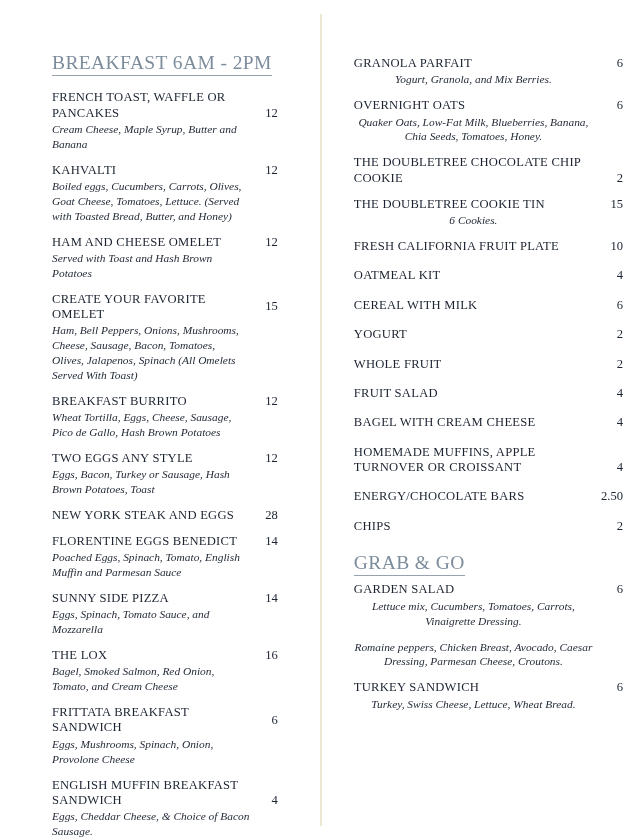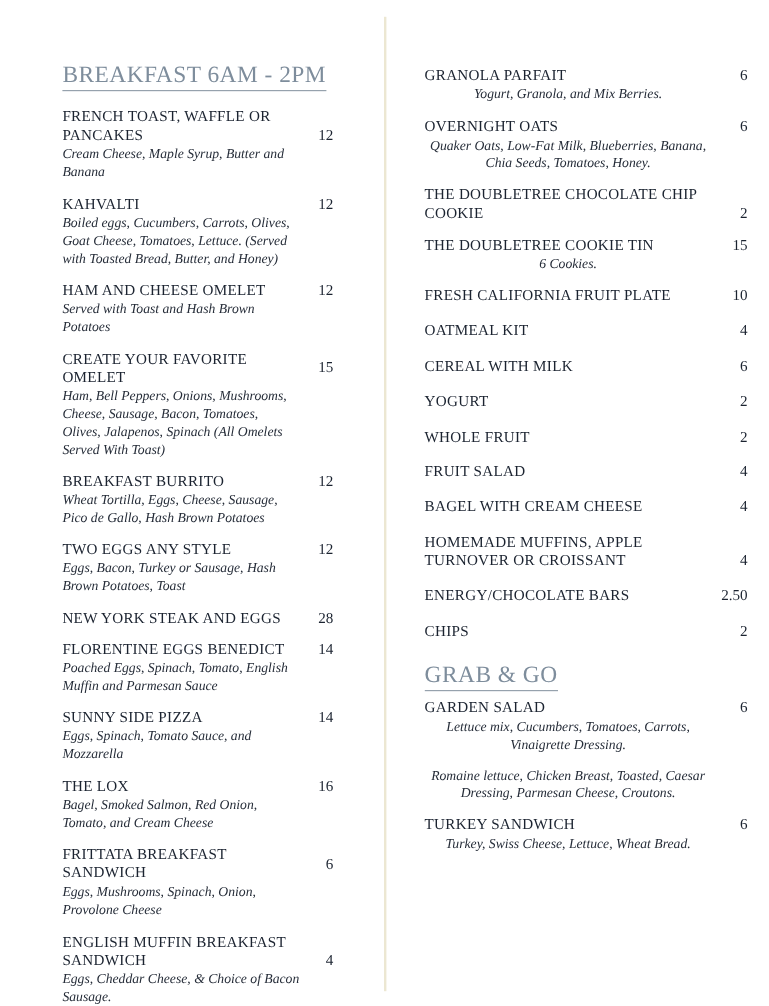--- a/index.html
+++ b/index.html
@@ -318,21 +318,21 @@
       <div class="section-head grabgo">GRAB &amp; GO</div>
       <div id="grabgo-items">
           <div class="item">
             <div class="item-row">
               <div class="item-name">GARDEN SALAD</div>
               <div class="item-price">6</div>
             </div>
             <div class="item-desc">Lettuce mix, Cucumbers, Tomatoes, Carrots, Vinaigrette Dressing.</div>
           </div>
           <div class="item">
-            <div class="item-desc">Romaine lettuce, Chicken Breast, Toasted, Caesar Dressing, Parmesan Cheese, Croutons.</div>
+            <div class="item-desc">Romaine peppers, Chicken Breast, Avocado, Caesar Dressing, Parmesan Cheese, Croutons.</div>
           </div>
           <div class="item">
             <div class="item-row">
               <div class="item-name">TURKEY SANDWICH</div>
               <div class="item-price">6</div>
             </div>
             <div class="item-desc">Turkey, Swiss Cheese, Lettuce, Wheat Bread.</div>
           </div>
         </div>
     </div>

